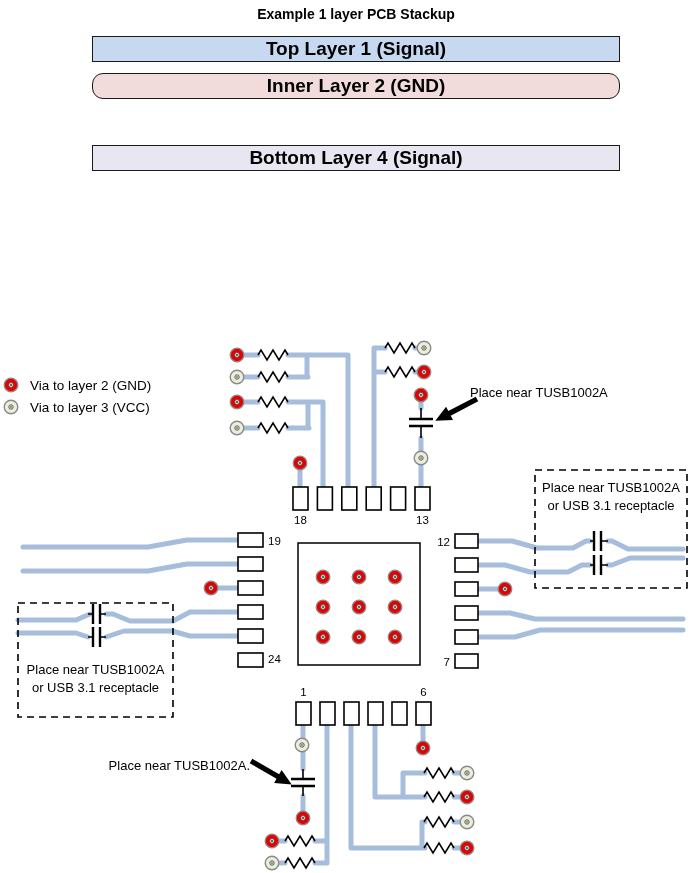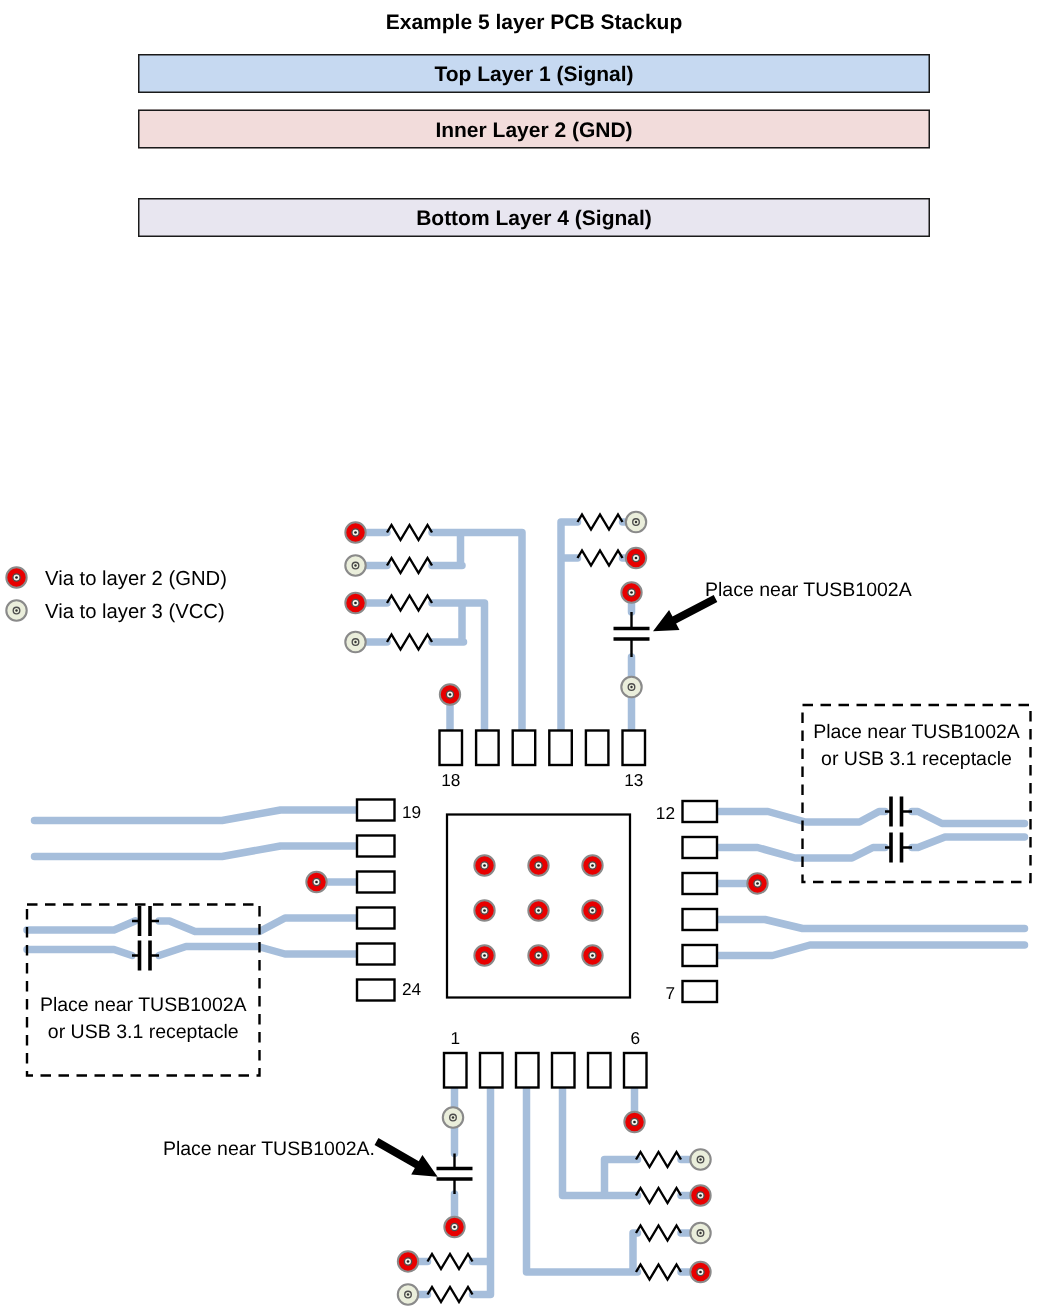--- a/index.html
+++ b/index.html
@@ -2,42 +2,42 @@
 <html><head>
 <meta charset="utf-8">
 <style>
   html,body{margin:0;padding:0;background:#fff;}
   body{width:692px;height:873px;position:relative;overflow:hidden;
        font-family:"Liberation Sans",sans-serif;color:#000;}
   .stackup{position:absolute;left:92px;top:0;width:528px;height:180px;}
   .stackup-title{position:absolute;left:0;top:6px;width:100%;text-align:center;
        font-size:14px;font-weight:bold;}
   .layer-bar{position:absolute;left:0;width:526px;height:24px;border:1.5px solid #1a1a1a;
-       text-align:center;font-size:14px;font-weight:bold;line-height:24px;}
+       text-align:center;font-size:19px;font-weight:bold;line-height:24px;}
   .layer-0{top:36px;background:#c6d9f1;}
-  .layer-1{top:73px;background:#f2dcdb;}
+  .layer-1{top:73px;background:#f2dcdb;border-radius:11px;}
   .layer-2{top:109px;background:#ecf1de;}
-  .layer-3{top:132px;background:#e8e6f0;}
+  .layer-3{top:145px;background:#e8e6f0;}
   svg{position:absolute;left:0;top:0;}
   .trace{fill:none;stroke:#a6bedb;stroke-width:5;stroke-linecap:round;stroke-linejoin:round;}
   .blk{fill:none;stroke:#000;stroke-width:1.6;}
   .plate{fill:none;stroke:#000;stroke-width:2.4;}
   .pad{fill:#fff;stroke:#000;stroke-width:1.6;}
   .icbox{fill:#fff;stroke:#000;stroke-width:1.5;}
   .dashbox{fill:none;stroke:#000;stroke-width:1.6;stroke-dasharray:7 5;}
   .lbl{font-size:11.5px;fill:#000;}
   .ann{font-size:13px;fill:#000;}
   .leg{font-size:13.5px;fill:#000;}
   .arrow{fill:#000;stroke:none;}
 </style>
 </head>
 <body>
 
 <div class="stackup">
-  <div class="stackup-title">Example 5 layer PCB Stackup</div>
+  <div class="stackup-title">Example 1 layer PCB Stackup</div>
   <div class="layer-bar layer-0">Top Layer 1 (Signal)</div>
   <div class="layer-bar layer-1">Inner Layer 2 (GND)</div>
   <div class="layer-bar layer-3">Bottom Layer 4 (Signal)</div>
 </div>
 
 <svg width="692" height="873" viewBox="0 0 692 873">
   <defs>
     <g id="via-gnd">
       <circle r="6.8" fill="#e80000" stroke="#8a8a8a" stroke-width="1.3"></circle>
       <circle r="2.4" fill="#f7f3ea" stroke="#4d4d4d" stroke-width="0.9"></circle>

